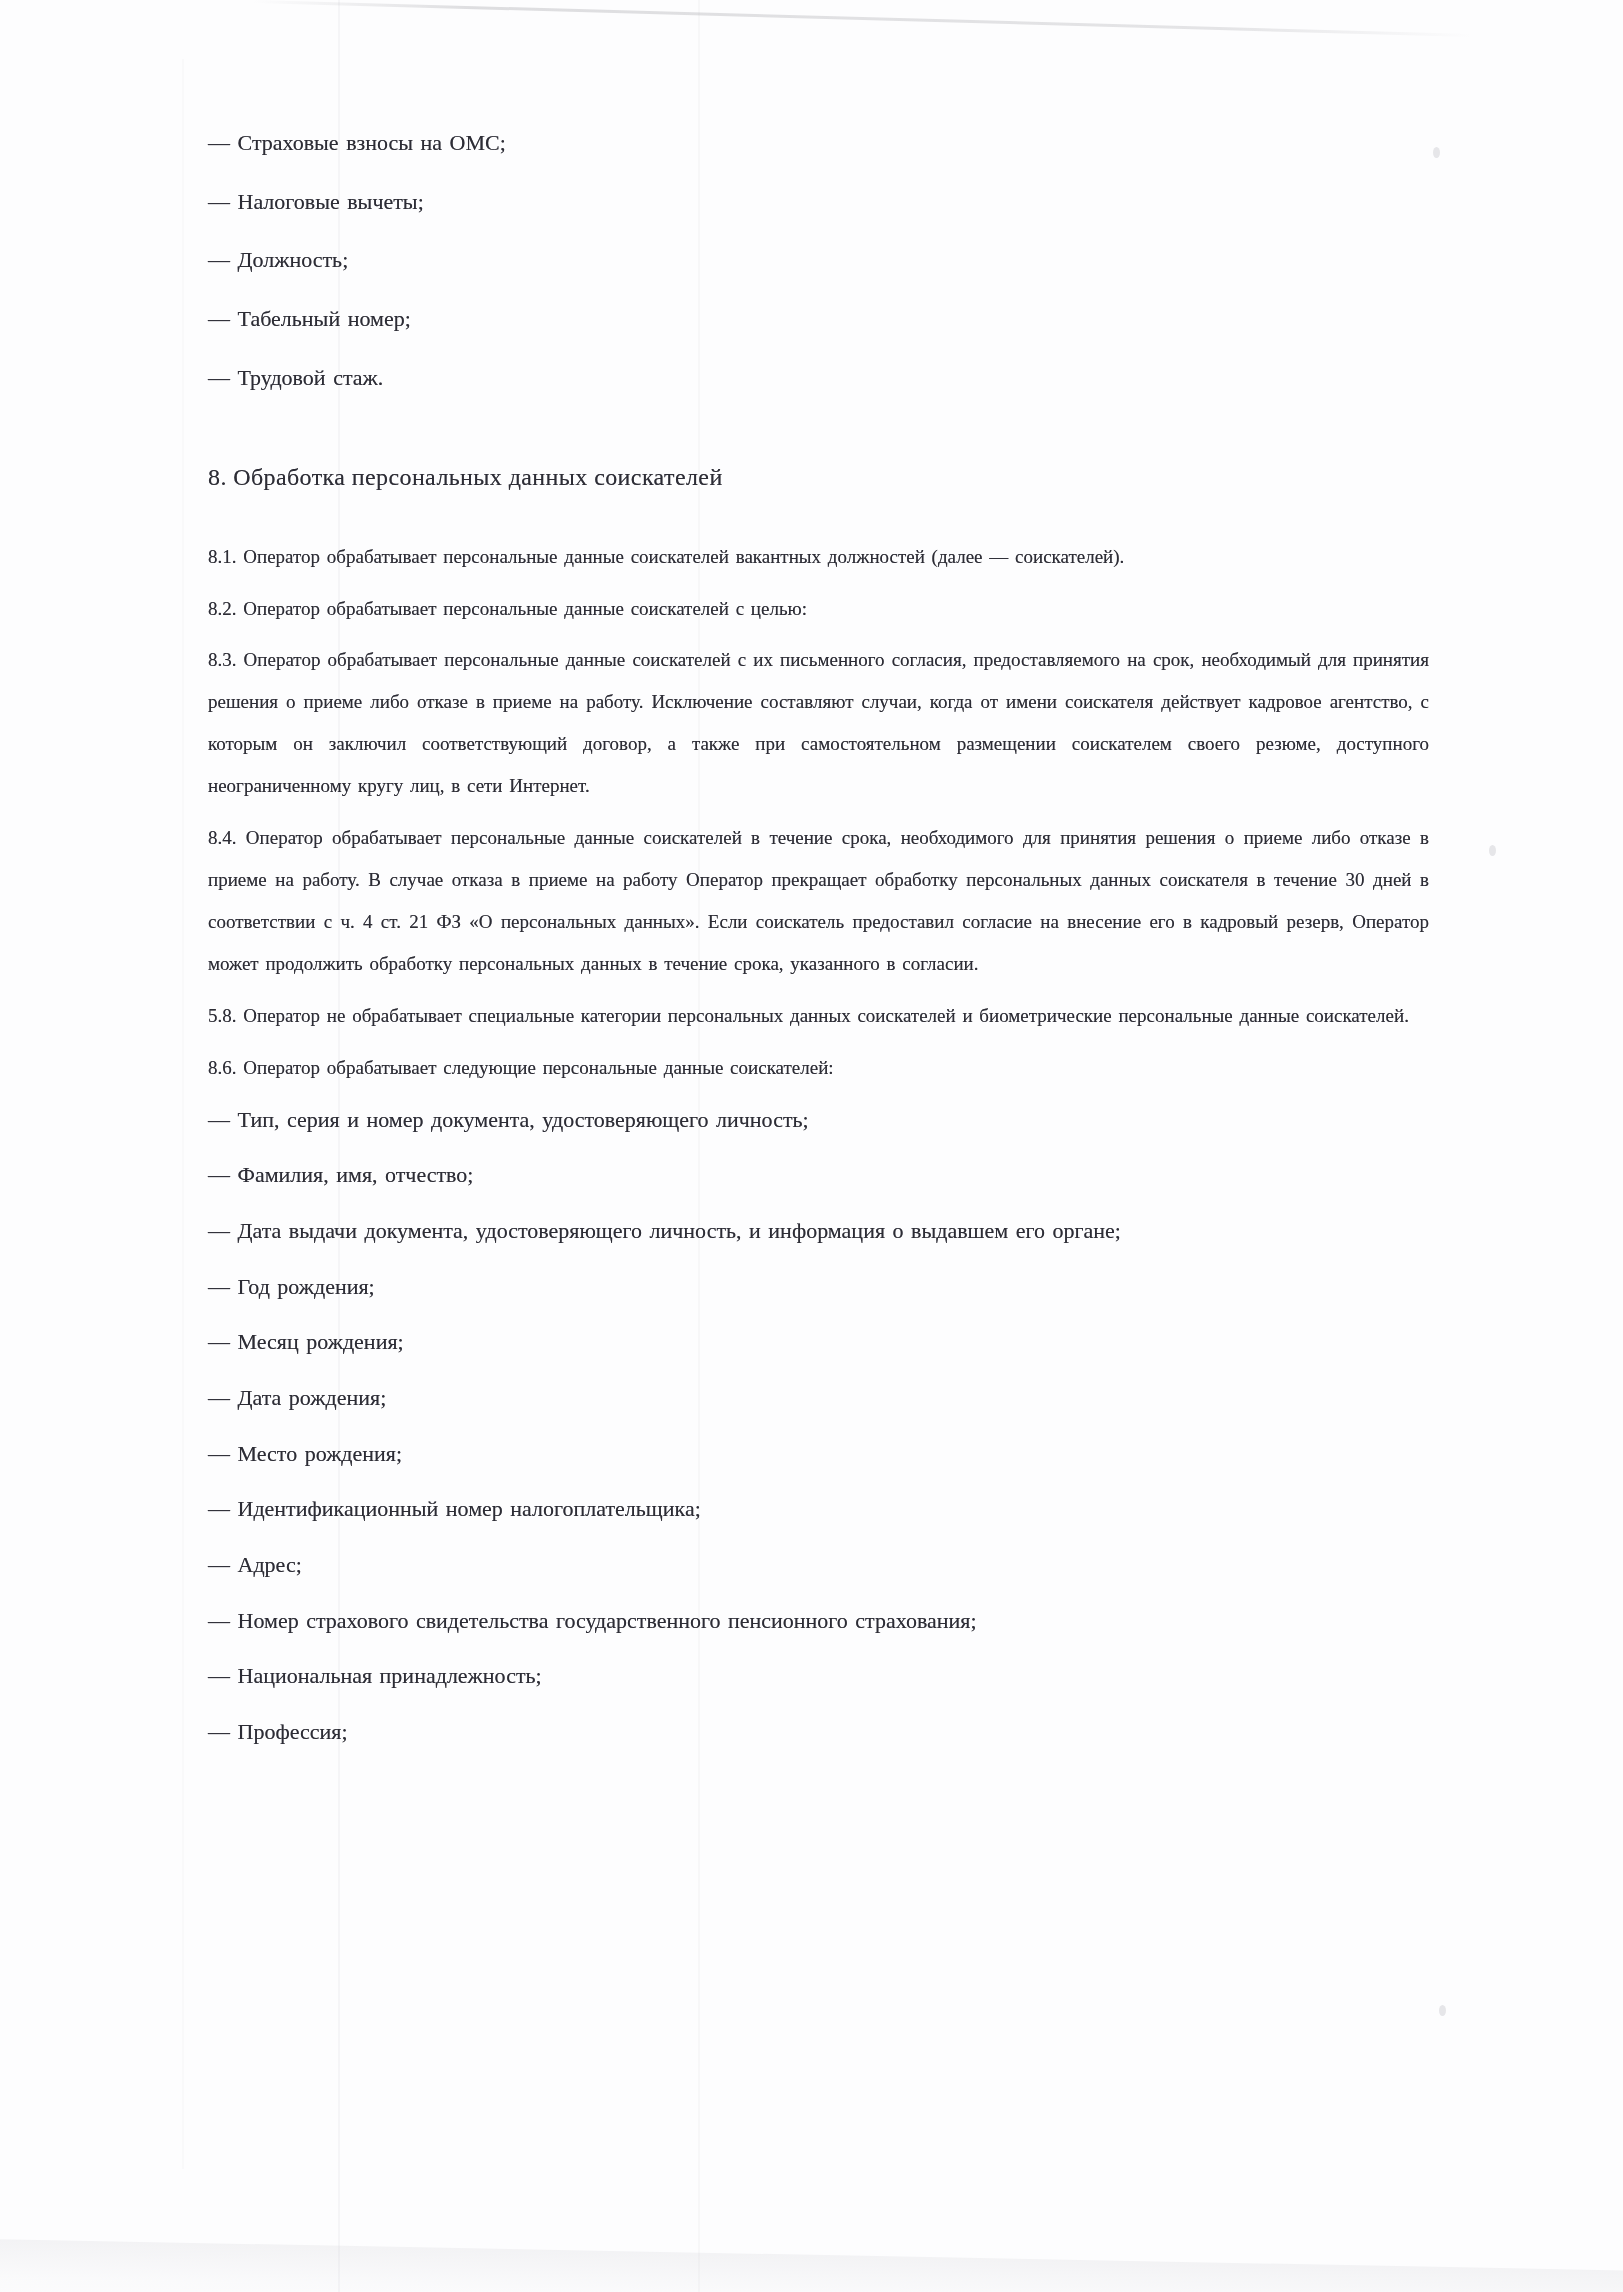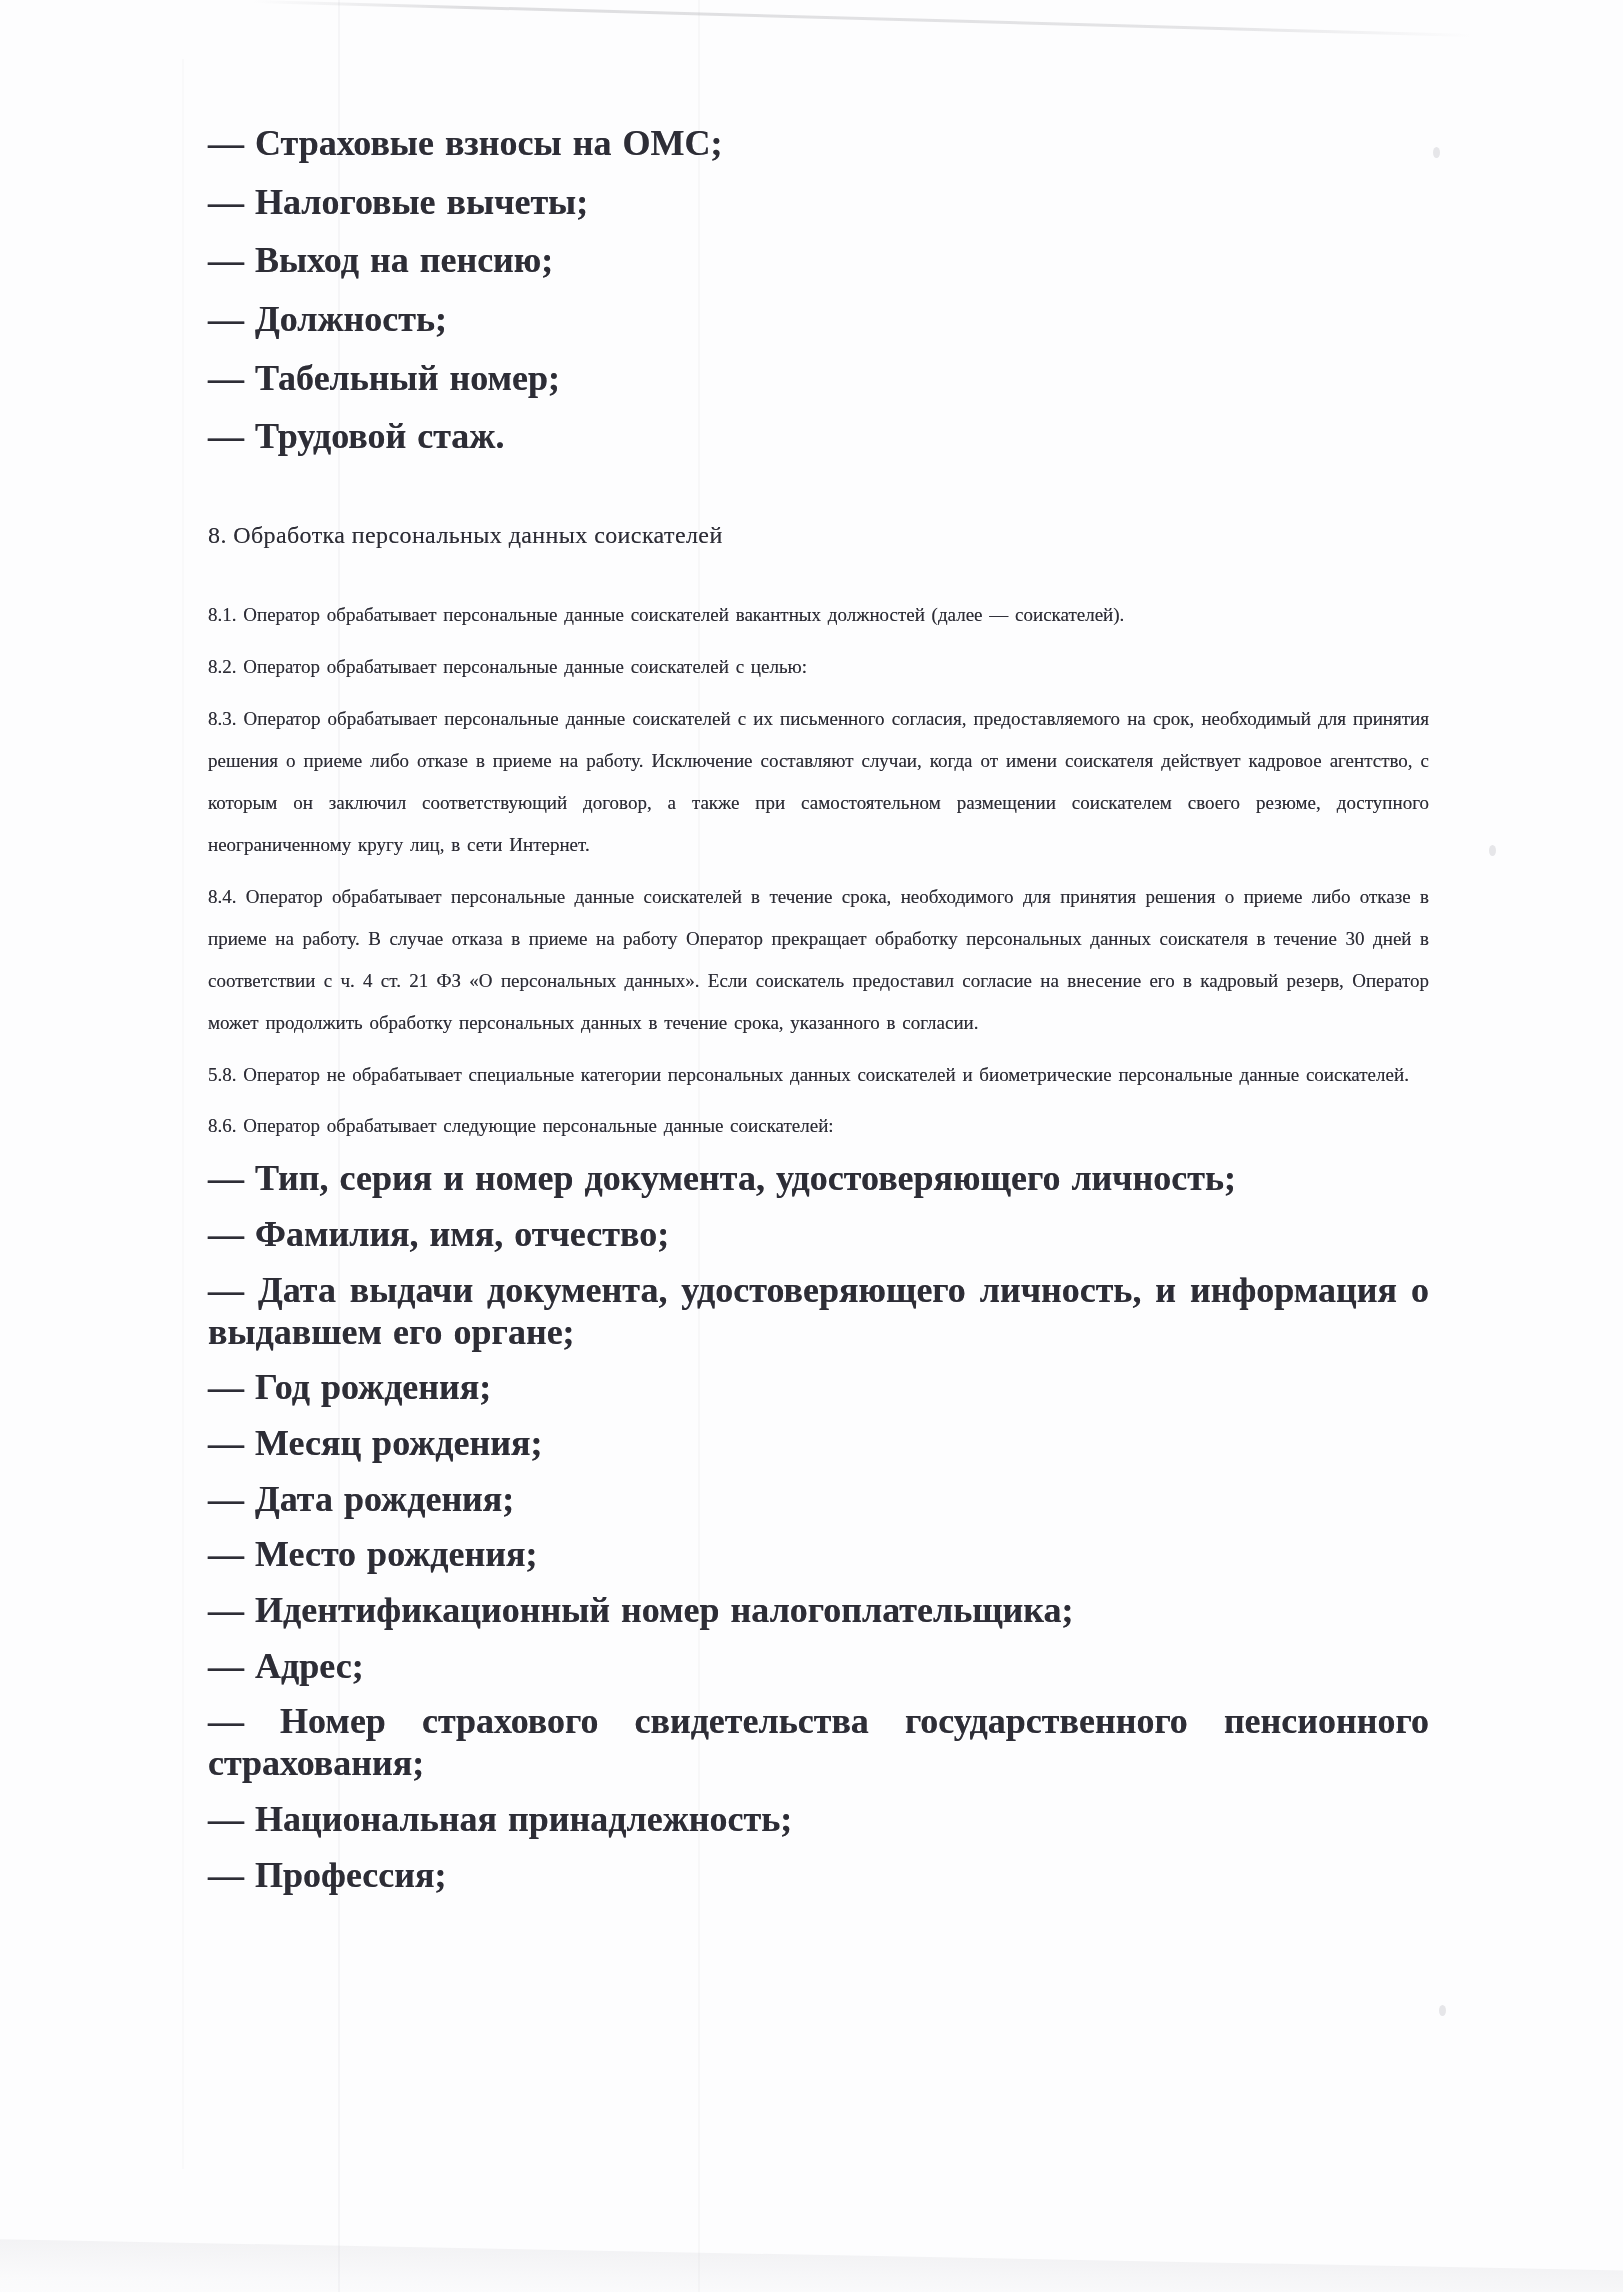--- a/index.html
+++ b/index.html
@@ -19,25 +19,24 @@
   .content {
     position: absolute;
     left: 208px;
     top: 122px;
     width: 1221px;
     text-shadow: 0 0 0.6px rgba(45,45,55,0.55);
   }
   .intro { margin: 0; padding: 0; }
   .li {
     margin: 0 0 13.7px 0;
-    font-size: 36px;
+    font-size: 22px;
     line-height: 42px;
     word-spacing: 2px;
     text-align: justify;
-    font-weight: bold;
   }
   .intro .li { margin-bottom: 16.7px; }
   .heading {
     margin: 57px 0 37px 0;
     font-size: 24px;
     line-height: 43px;
     font-weight: 400;
     letter-spacing: 0.4px;
   }
   .para {
@@ -110,21 +109,20 @@
   <div class="speck speck-1"></div>
   <div class="speck speck-2"></div>
   <div class="speck speck-3"></div>
   <div class="art-bottomband"></div>
 
   <div class="content">
 
     <section class="intro">
       <p class="li">— Страховые взносы на ОМС;</p>
       <p class="li">— Налоговые вычеты;</p>
-      <p class="li">— Выход на пенсию;</p>
       <p class="li">— Должность;</p>
       <p class="li">— Табельный номер;</p>
       <p class="li">— Трудовой стаж.</p>
     </section>
 
     <h2 class="heading">8. Обработка персональных данных соискателей</h2>
 
     <p class="para">8.1. Оператор обрабатывает персональные данные соискателей вакантных должностей (далее — соискателей).</p>
     <p class="para">8.2. Оператор обрабатывает персональные данные соискателей с целью:</p>
     <p class="para">8.3. Оператор обрабатывает персональные данные соискателей с их письменного согласия, предоставляемого на срок, необходимый для принятия решения о приеме либо отказе в приеме на работу. Исключение составляют случаи, когда от имени соискателя действует кадровое агентство, с которым он заключил соответствующий договор, а также при самостоятельном размещении соискателем своего резюме, доступного неограниченному кругу лиц, в сети Интернет.</p>

